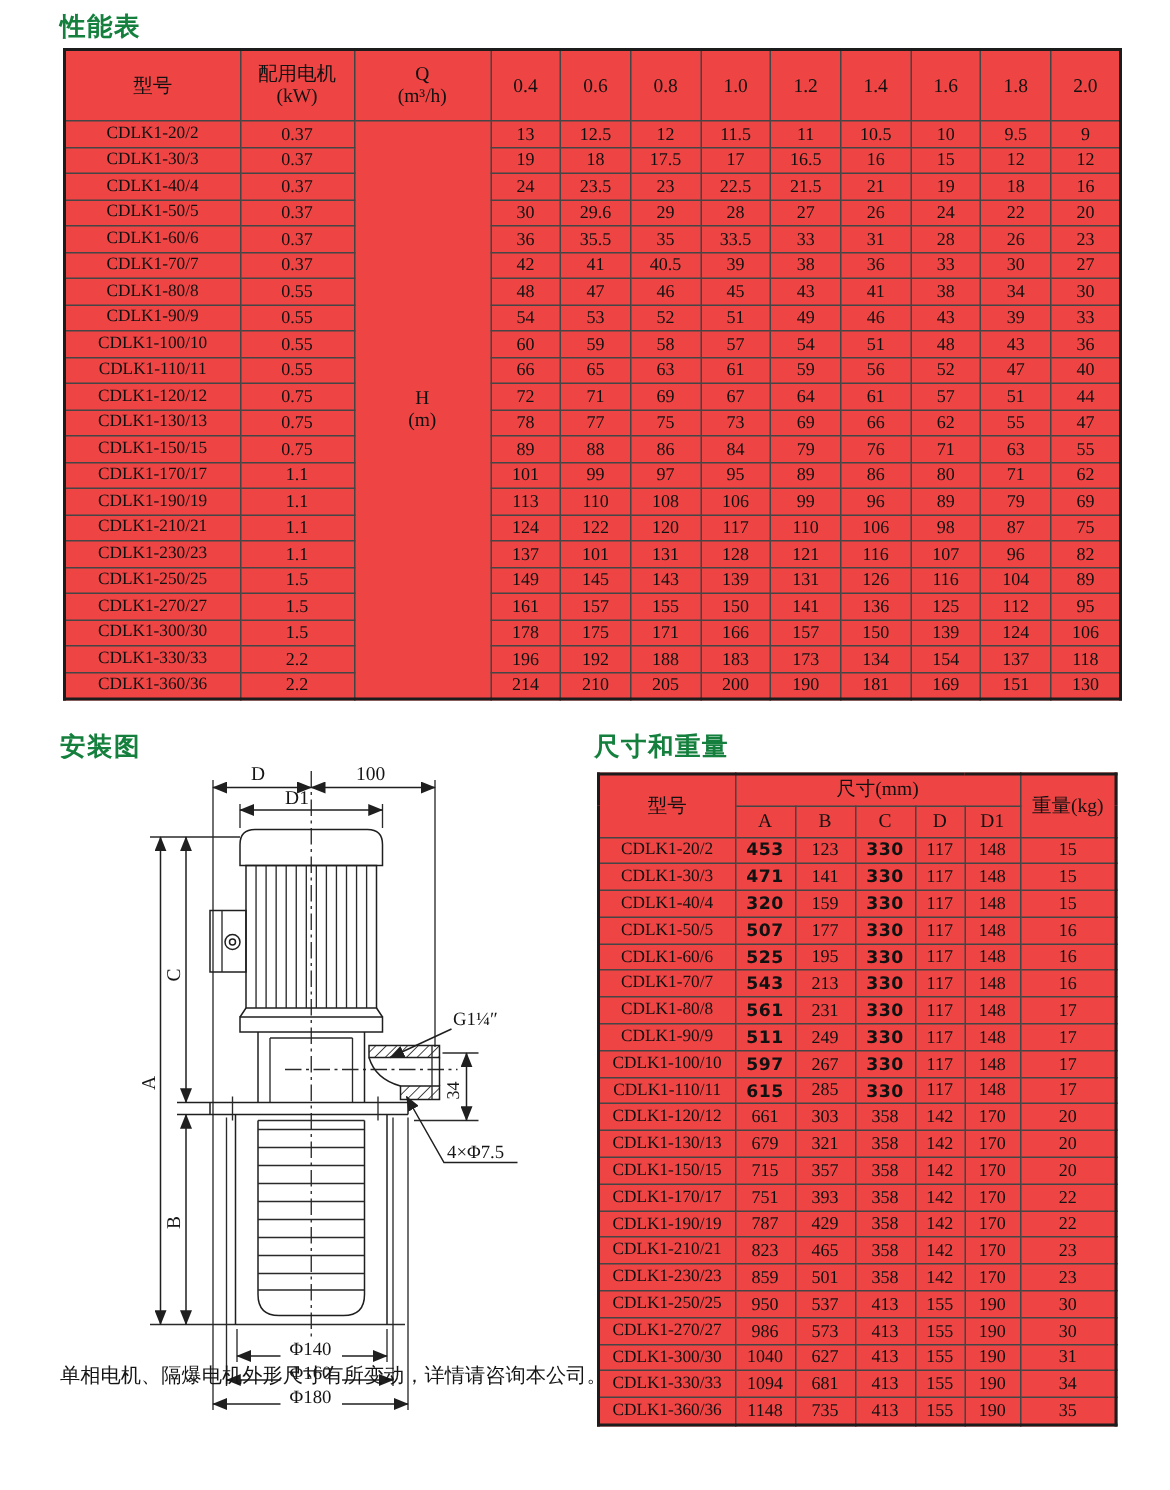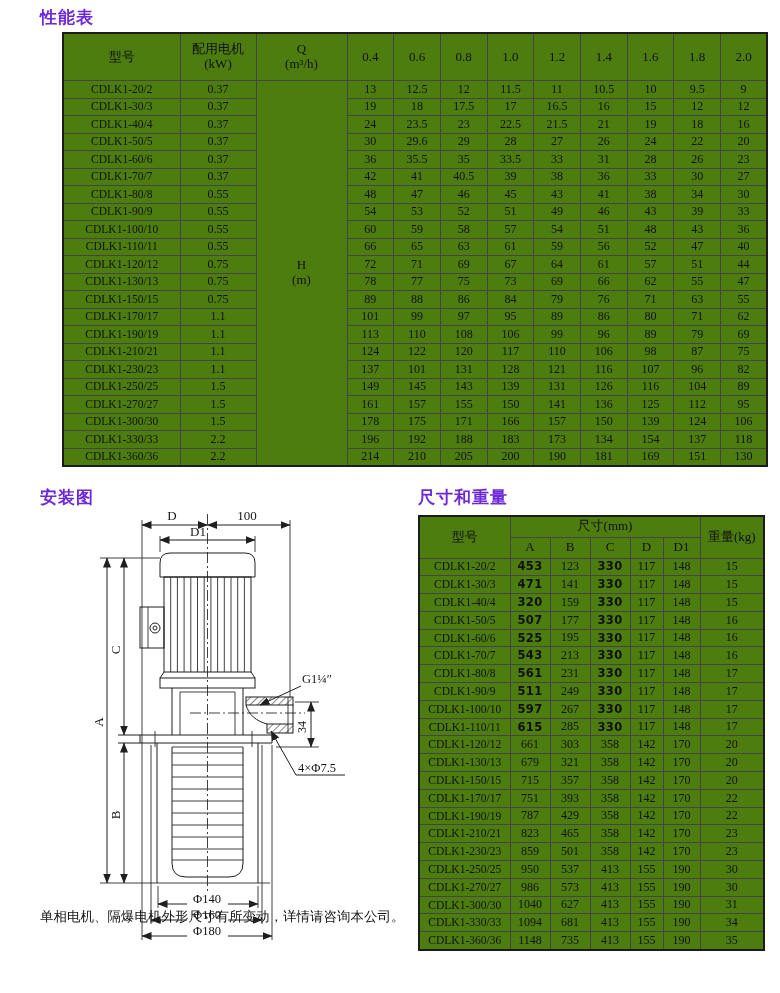--- a/index.html
+++ b/index.html
@@ -2,23 +2,23 @@
 <html><head>
 <meta charset="utf-8">
 <style>
   html,body{margin:0;padding:0;}
   body{
     width:780px;height:993px;background:#ffffff;position:relative;
     font-family:"Liberation Serif", serif;color:#111;overflow:hidden;
   }
   .sec-title{
     position:absolute;font-family:"DejaVu Sans", sans-serif;
-    font-weight:bold;font-size:17px;color:#6d28d9;letter-spacing:1px;white-space:nowrap;
+    font-weight:bold;font-size:17px;color:#15803d;letter-spacing:1px;white-space:nowrap;
   }
-  table{border-collapse:collapse;table-layout:fixed;position:absolute;background:#4d7c0f;margin-left:20px;}
+  table{border-collapse:collapse;table-layout:fixed;position:absolute;background:#ef4444;}
   table{border:2px solid #1c1c1c;}
   th,td{
     border:1px solid #454545;text-align:center;vertical-align:middle;
     padding:0;font-size:12px;line-height:1.12;overflow:hidden;white-space:nowrap;
   }
   th{font-weight:normal;}
   .multiline{white-space:pre-line;}
   #perf-table{left:42px;top:32px;width:704px;height:431px;}
   #perf-table thead th{height:46px;font-size:13px;}
   #perf-table tbody tr{height:17.5px;}
@@ -365,21 +365,21 @@
         <td>181</td>
         <td>169</td>
         <td>151</td>
         <td>130</td>
       </tr>
     </tbody>
 </table>
 
 <div class="sec-title" style="left:40px;top:486px">安装图</div>
 
-<div class="sec-title" style="left:418px;top:486px">尺寸和重量</div>
+<div class="sec-title" style="left:396px;top:486px">尺寸和重量</div>
 
 <div id="diagram-wrap">
 <svg width="350" height="455" viewBox="0 0 350 455" xmlns="http://www.w3.org/2000/svg">
   <defs>
     <marker id="ar" viewBox="0 0 10 8" refX="9.5" refY="4" markerWidth="10" markerHeight="8" orient="auto-start-reverse">
       <path d="M0,0 L10,4 L0,8 Z" fill="#1f1f1f"></path>
     </marker>
     <pattern id="hat" width="5" height="5" patternUnits="userSpaceOnUse" patternTransform="rotate(45)">
       <line x1="0" y1="0" x2="0" y2="5" stroke="#1f1f1f" stroke-width="1.1"></line>
     </pattern>

